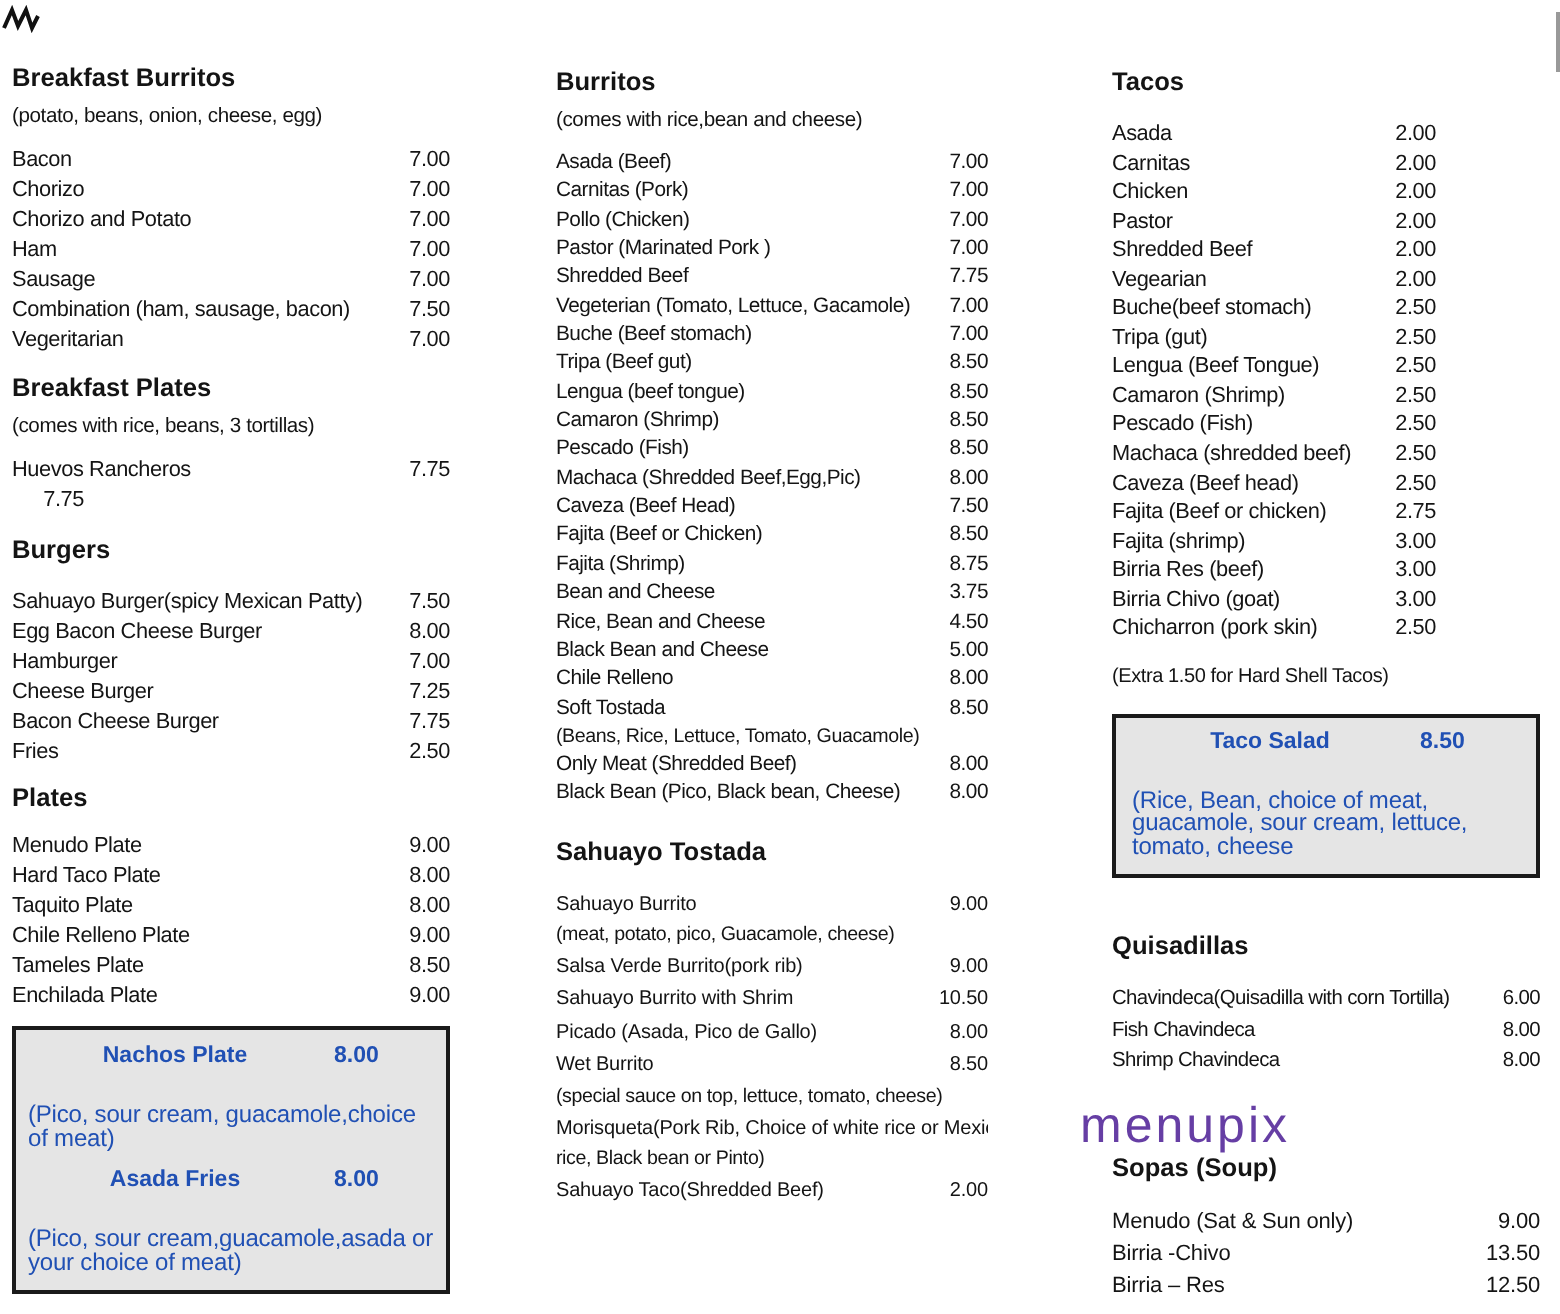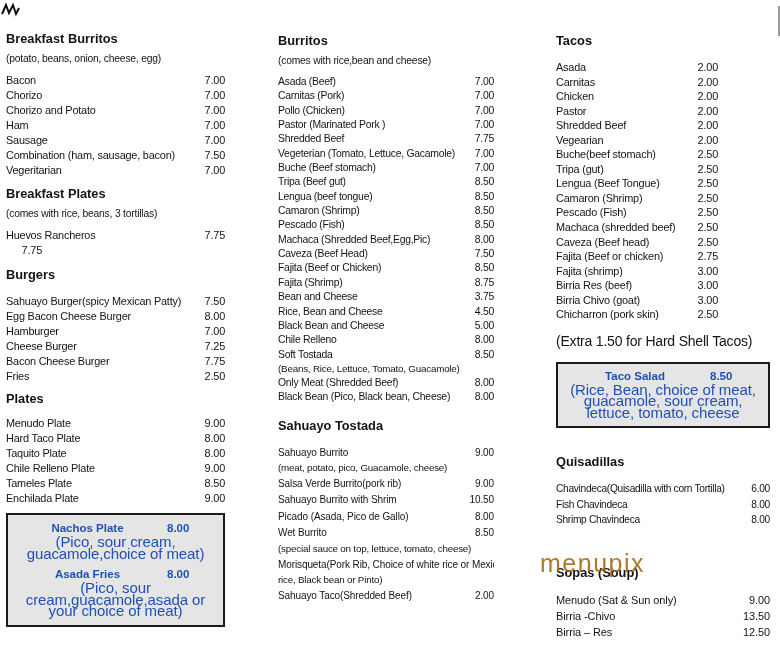--- a/index.html
+++ b/index.html
@@ -13,21 +13,21 @@
   .col--2 { left:278px; top:33px; width:216px; }
   .col--3 { left:556px; top:33px; width:214px; }
 
   .sec-title { font-size:12.8px; font-weight:700; margin-bottom:7px; }
   .sec-sub   { font-size:10.3px; letter-spacing:-0.2px; margin-bottom:9px; }
 
   .row { display:flex; align-items:baseline; font-size:10.9px; letter-spacing:-0.2px; line-height:15px; }
   .iname  { flex:1 1 auto; white-space:nowrap; overflow:hidden; }
   .iprice { flex:0 0 auto; margin-left:6px; min-width:30px; text-align:right; }
   .desc { font-size:9.8px; letter-spacing:-0.2px; line-height:14px; }
-  .note { font-size:14px; letter-spacing:-0.2px; margin-top:11px; }
+  .note { font-size:10px; letter-spacing:-0.2px; margin-top:11px; }
 
   
   .sec--breakfast-plates { margin-top:8px; }
   .sec--burgers { margin-top:9px; }
   .sec--burgers .sec-title { margin-bottom:12px; }
   .sec--plates { margin-top:7px; }
   .sec--plates .sec-title { margin-bottom:10px; }
 
   .col--2 .row { font-size:10.4px; letter-spacing:-0.25px; line-height:14.35px; }
   .sec--sahuayo-special { margin-top:13px; }
@@ -44,25 +44,25 @@
   .sec--sopas .sec-title { margin-bottom:12px; }
   .sec--sopas .row { font-size:11px; letter-spacing:-0.1px; line-height:16px; }
 
   
   .box { border:2px solid #1a1a1a; margin-top:7px; padding:7px 6px 8px; background:#e5e5e5; }
   .box--taco-salad { margin-top:13px; padding:6px 8px 8px; }
   .box-entry + .box-entry { margin-top:9px; }
   .box-row { display:flex; align-items:baseline; }
   .box-name  { flex:1 1 auto; text-align:center; color:#2050b4; font-weight:700; font-size:11.5px; }
   .box-price { flex:0 0 56px; color:#2050b4; font-weight:700; font-size:11.5px; text-align:left; padding-left:6px; }
-  .box-desc { color:#2050b4; font-size:15px; line-height:11.5px; text-align:center; letter-spacing:-0.1px; margin-top:2px; }
+  .box-desc { color:#2050b4; font-size:12px; line-height:11.5px; letter-spacing:-0.1px; margin-top:18px; }
 
   .watermark {
     position:absolute; left:540px; top:549px; z-index:3; pointer-events:none;
-    font-size:25px; color:#a16207; letter-spacing:1.5px; opacity:.85;
+    font-size:25px; color:#4c1d95; letter-spacing:1.5px; opacity:.85;
   }
   .corner-mark { position:absolute; left:1px; top:2px; z-index:2; }
   .edge-mark { position:absolute; right:0; top:6px; width:2px; height:30px; background:#555; opacity:.6; }
 </style>
 </head>
 <body>
 
 <div class="page">
   <svg class="corner-mark" width="20" height="15" viewBox="0 0 20 15">
     <polyline points="1,12 5,3 8,11 12,3 15,12 18,6" fill="none" stroke="#111" stroke-width="2"></polyline>

